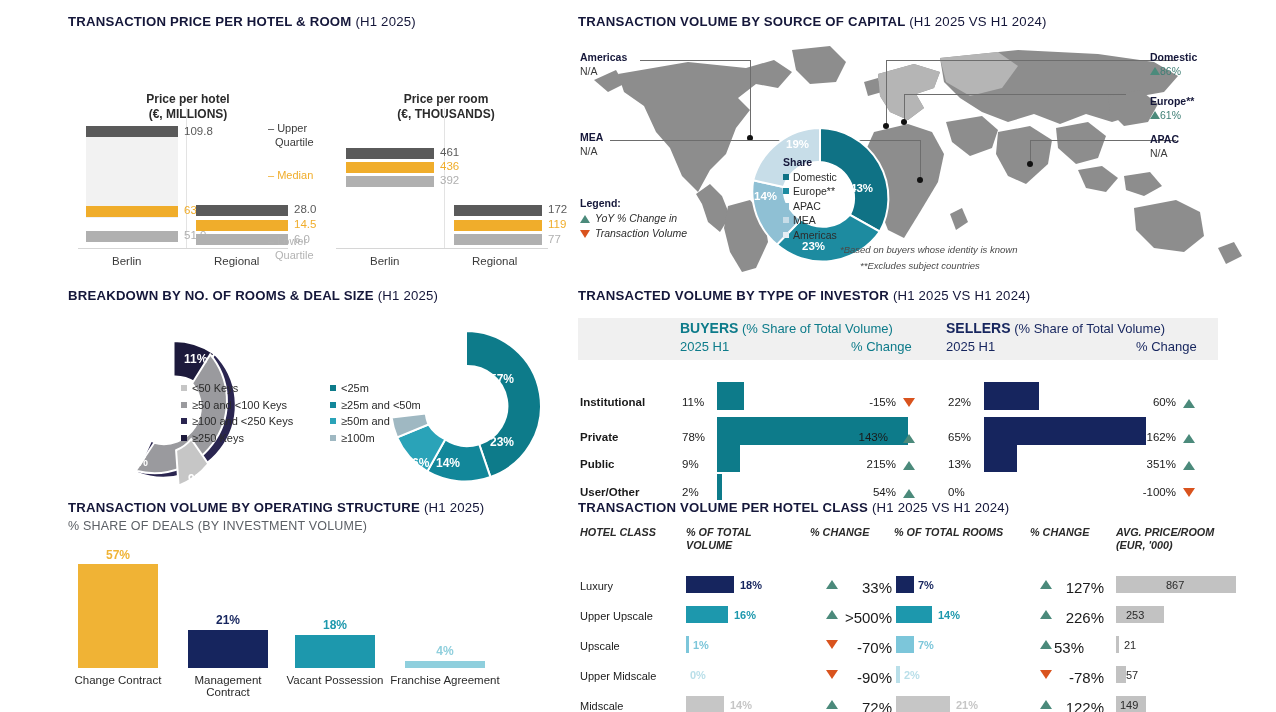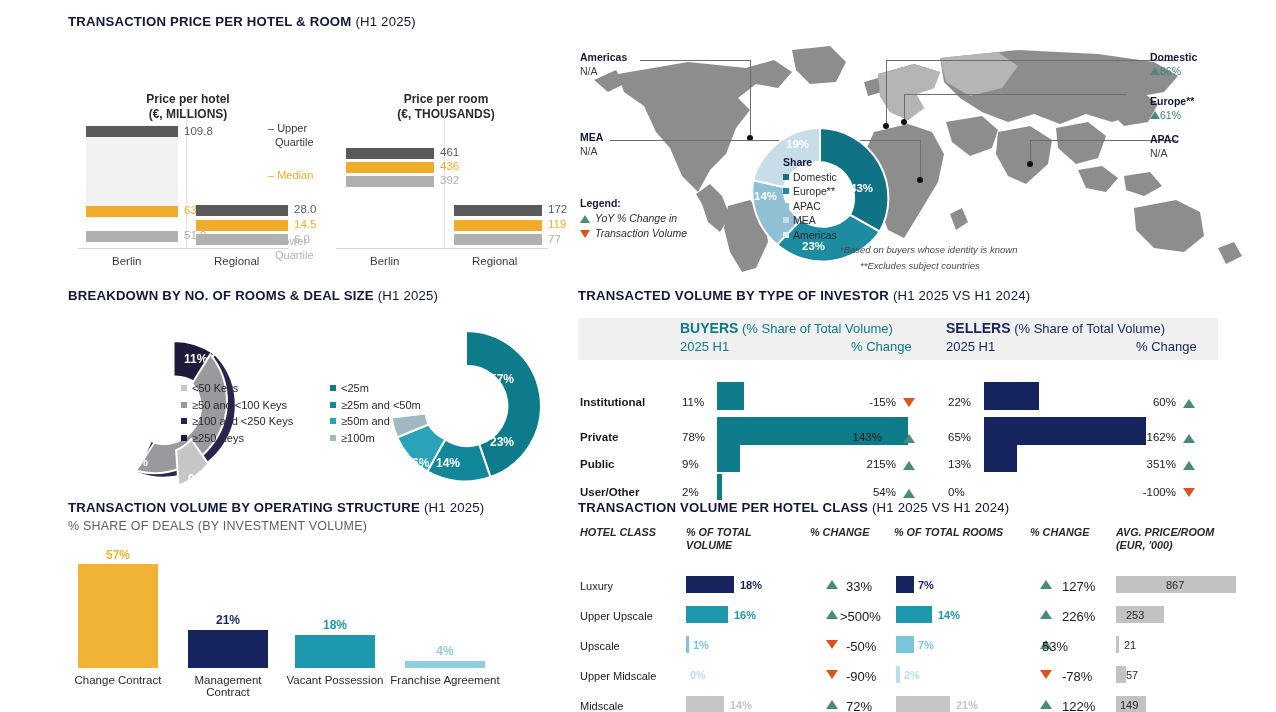--- a/index.html
+++ b/index.html
@@ -77,21 +77,21 @@
   
   .obar { position:absolute; }
   .ovalue { position:absolute; font-size:12px; font-weight:bold; text-align:center;}
   .oxlab { position:absolute; font-size:11.5px; color:#2a2a2a; text-align:center;}
 
   
   .hc-head { position:absolute; font-size:10.8px; font-style:italic; font-weight:bold; color:#2a2a2a; line-height:13px;}
   .hc-lab { position:absolute; font-size:11px; color:#1a1a1a; white-space:nowrap;}
   .hc-bar { position:absolute; }
   .hc-pct { position:absolute; font-size:11px; font-weight:bold; }
-  .hc-chg { position:absolute; font-size:13px; color:#1a1a1a; }
+  .hc-chg { position:absolute; font-size:15px; color:#1a1a1a; text-align:right;}
   .hc-price { position:absolute; background:#c2c2c2; }
   .hc-pval { position:absolute; font-size:11px; color:#2a2a2a; }
 </style>
 </head>
 <body>
 
 <div class="panel" style="left:68px; top:14px; width:500px; height:260px;">
   <div class="sec-title">
     <span>TRANSACTION PRICE PER HOTEL &amp; ROOM</span>
     <span class="lite">(H1 2025)</span>
@@ -157,20 +157,24 @@
       <div class="bar-m" style="left:118px; top:172px; width:88px; height:11px;"></div>
       <div class="lbl m" style="left:212px; top:170px;">119</div>
       <div class="bar-l" style="left:118px; top:186px; width:88px; height:11px;"></div>
       <div class="lbl l" style="left:212px; top:185px;">77</div>
       <div class="xlab" style="left:136px; top:207px;">Regional</div>
     </div>
   </div>
 </div>
 
 <div class="panel" style="left:578px; top:14px; width:698px; height:260px;">
+  <div class="sec-title">
+    <span>TRANSACTION VOLUME BY SOURCE OF CAPITAL</span>
+    <span class="lite">(H1 2025 VS H1 2024)</span>
+  </div>
 
   <div style="position:absolute; left:0; top:22px; width:698px; height:238px;">
     <svg width="698" height="238" viewBox="0 0 698 238">
       <g fill="#8d8d8d">
 
         <path d="M40 38 L110 26 L168 32 L196 24 L214 36 L200 52 L178 48 L160 62 L172 74 L158 92 L148 118 L132 134 L120 156 L104 140 L92 112 L78 96 L66 70 L46 56 Z"></path>
         <path d="M16 44 L38 34 L46 48 L30 56 Z"></path>
         <path d="M118 158 L132 148 L144 160 L152 180 L142 196 L130 186 L124 168 Z"></path>
 
         <path d="M214 14 L252 10 L268 26 L258 46 L232 48 L218 34 Z"></path>
@@ -417,21 +421,21 @@
     <div class="ichg" style="left:268px; top:78px; width:50px;">-15%</div>
     <div class="tri dn" style="left:325px; top:80px;"></div>
     <div class="ival" style="left:370px; top:78px;">22%</div>
     <div class="ibar-s" style="left:406px; top:64px; width:55px; height:28px;"></div>
     <div class="ichg" style="left:548px; top:78px; width:50px;">60%</div>
     <div class="tri up" style="left:605px; top:81px;"></div>
 
     <div class="irow-lab" style="left:2px; top:113px;">Private</div>
     <div class="ival" style="left:104px; top:113px;">78%</div>
     <div class="ibar-b" style="left:139px; top:99px; width:191px; height:28px;"></div>
-    <div class="ichg" style="left:248px; top:113px; width:56px;">143%</div>
+    <div class="ichg" style="left:254px; top:113px; width:56px;">143%</div>
     <div class="tri up" style="left:325px; top:116px;"></div>
     <div class="ival" style="left:370px; top:113px;">65%</div>
     <div class="ibar-s" style="left:406px; top:99px; width:162px; height:28px;"></div>
     <div class="ichg" style="left:542px; top:113px; width:56px;">162%</div>
     <div class="tri up" style="left:605px; top:116px;"></div>
 
     <div class="irow-lab" style="left:2px; top:140px;">Public</div>
     <div class="ival" style="left:104px; top:140px;">9%</div>
     <div class="ibar-b" style="left:139px; top:127px; width:23px; height:27px;"></div>
     <div class="ichg" style="left:262px; top:140px; width:56px;">215%</div>
@@ -521,21 +525,21 @@
     <div class="hc-pct" style="left:360px; top:87px; color:#1d98ad;">14%</div>
     <div class="tri up" style="left:462px; top:88px;"></div>
     <div class="hc-chg" style="left:484px; top:87px; width:42px;">226%</div>
     <div class="hc-price" style="left:538px; top:84px; width:48px; height:17px;"></div>
     <div class="hc-pval" style="left:548px; top:87px;">253</div>
 
     <div class="hc-lab" style="left:2px; top:118px;">Upscale</div>
     <div class="hc-bar" style="left:108px; top:114px; width:3px; height:17px; background:#7cc6da;"></div>
     <div class="hc-pct" style="left:115px; top:117px; color:#7cc6da;">1%</div>
     <div class="tri dn" style="left:248px; top:118px;"></div>
-    <div class="hc-chg" style="left:268px; top:117px; width:46px;">-50%</div>
+    <div class="hc-chg" style="left:268px; top:117px; width:46px;">-70%</div>
     <div class="hc-bar" style="left:318px; top:114px; width:18px; height:17px; background:#7cc6da;"></div>
     <div class="hc-pct" style="left:340px; top:117px; color:#7cc6da;">7%</div>
     <div class="tri up" style="left:462px; top:118px;"></div>
     <div class="hc-chg" style="left:464px; top:117px; width:42px;">53%</div>
     <div class="hc-price" style="left:538px; top:114px; width:3px; height:17px;"></div>
     <div class="hc-pval" style="left:546px; top:117px;">21</div>
 
     <div class="hc-lab" style="left:2px; top:148px;">Upper Midscale</div>
     <div class="hc-pct" style="left:112px; top:147px; color:#b9dfe9;">0%</div>
     <div class="tri dn" style="left:248px; top:148px;"></div>

